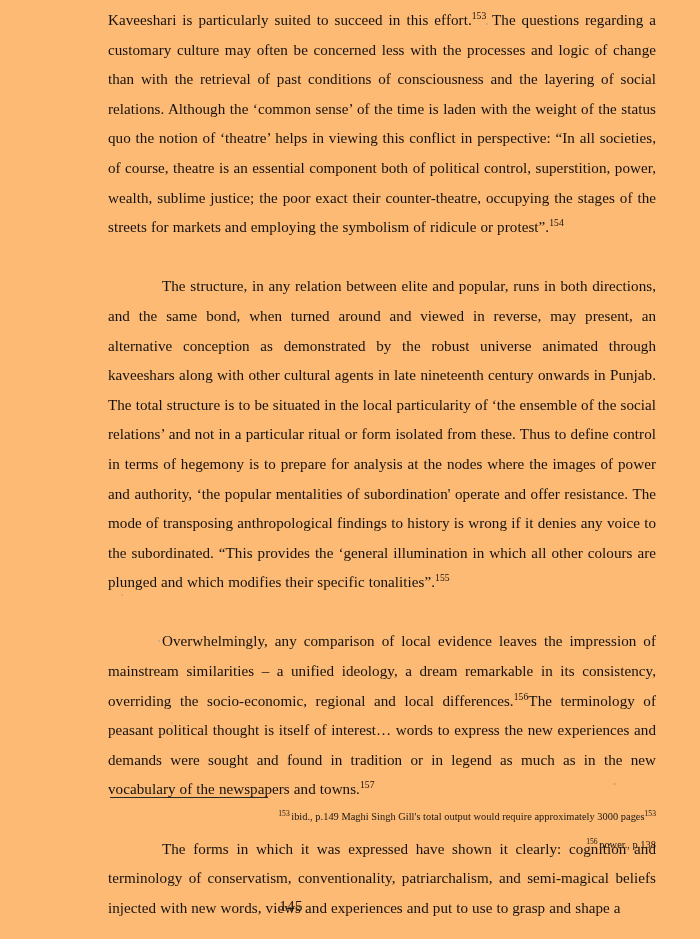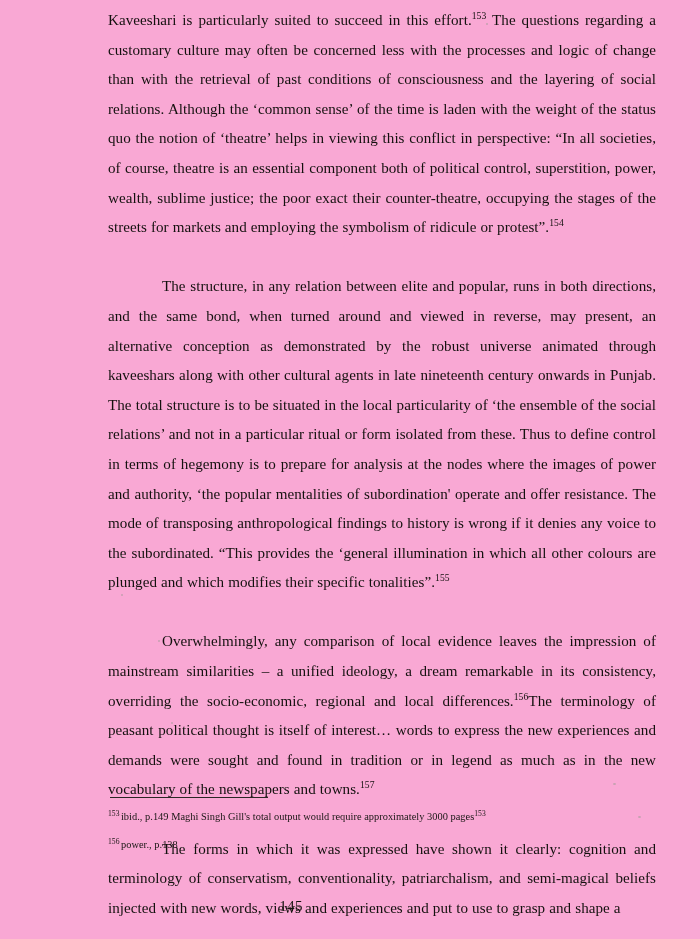--- a/index.html
+++ b/index.html
@@ -17,21 +17,21 @@
     color: #100f0d;
     background: #fdfdfc;
   }
 
   .page {
     position: absolute;
     left: 0;
     top: 0;
     width: 700px;
     height: 939px;
-    background: #f9a8d4;
+    background: #fdba74;
   }
 
   
   .body-column {
     position: absolute;
     left: 108px;
     top: 6px;
     width: 548px;
   }
 
@@ -74,21 +74,21 @@
     width: 158px;
     height: 0;
     border-top: 1.4px solid #2a2724;
     margin: 0 0 11px 2px;
   }
 
   .fn-line {
     font-size: 10.4px;
     line-height: 15.2px;
     color: #1a1715;
-    text-align: left;
+    text-align: right;
     letter-spacing: 0.02px;
     white-space: nowrap;
   }
 
   .fn-line .fn-num {
     font-size: 7.6px;
     vertical-align: super;
     line-height: 0;
     margin-right: 1.5px;
   }

